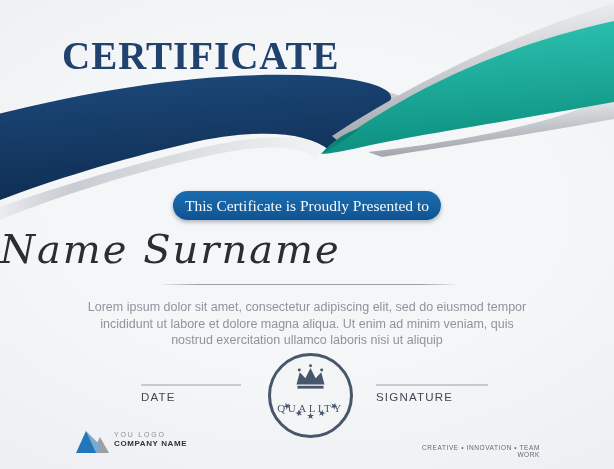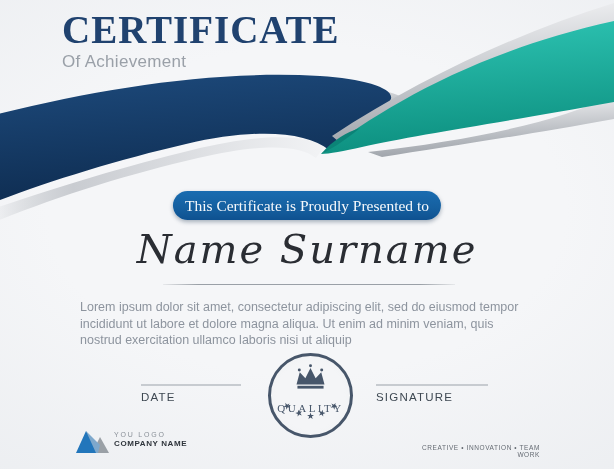--- a/index.html
+++ b/index.html
@@ -10,21 +10,21 @@
   }
   .page {
     position: relative;
     width: 614px;
     height: 469px;
     background:
       radial-gradient(ellipse 120% 100% at 50% 45%, #f5f6f8 35%, #eceef1 72%, #e1e3e7 100%);
     overflow: hidden;
   }
   
-  .header { position: absolute; left: 62px; top: 10px; }
+  .header { position: absolute; left: 62px; top: 36px; }
   .title {
     font-family: "Liberation Serif", serif;
     font-size: 39px;
     font-weight: bold;
     color: #20426f;
     letter-spacing: 1px;
     line-height: 1.0;
   }
   .subtitle {
     margin-top: 3px;
@@ -49,41 +49,42 @@
     font-family: "Liberation Serif", serif;
     font-size: 15.5px;
     color: #f6f9fc;
     white-space: nowrap;
   }
   
   .recipient {
     position: absolute;
     left: 0; right: 0;
     top: 226px;
-    text-align: center;
+    text-align: left;
     font-family: "DejaVu Serif", serif;
     font-style: italic;
     font-size: 40px;
     color: #2a2d33;
     letter-spacing: 2px;
   }
   .name-underline {
     position: absolute;
     left: 163px;
     top: 284px;
     width: 292px;
     height: 1px;
     background: linear-gradient(to right, rgba(150,155,162,0.15), #9aa0a7 12%, #9aa0a7 88%, rgba(150,155,162,0.15));
   }
   
   .body-text {
     position: absolute;
     left: 80px;
     right: 80px;
     top: 299px;
+    text-align: center;
     font-size: 12.5px;
     line-height: 16.5px;
     color: #8d949e;
   }
   
   .rule {
     position: absolute;
     height: 2px;
     background: #c7cbd0;
     top: 384px;
@@ -185,21 +186,20 @@
 
     <path fill="url(#gradSilver)" d="M 368 152 C 472 140, 558 122, 614 95 L 614 119 C 520 136, 445 147, 382 157 Z"></path>
 
     <path fill="url(#gradTeal)" d="M 321 154 C 385 106, 475 52, 614 21 L 614 102 C 505 122, 415 135, 362 147 C 344 151, 329 154, 321 154 Z"></path>
 
     <path fill="#0b8377" d="M 321 154 C 333 140, 347 132, 360 128 C 343 142, 331 149, 321 154 Z"></path>
   </svg>
 
   <div class="header">
     <div class="title">CERTIFICATE</div>
-    <div class="subtitle">Of Achievement</div>
   </div>
 
   <div class="banner">
     <span>This Certificate is Proudly Presented to</span>
   </div>
 
   <div class="recipient">Name Surname</div>
   <div class="name-underline"></div>
 
   <div class="body-text">Lorem ipsum dolor sit amet, consectetur adipiscing elit, sed do eiusmod tempor incididunt ut labore et dolore magna aliqua. Ut enim ad minim veniam, quis nostrud exercitation ullamco laboris nisi ut aliquip</div>

